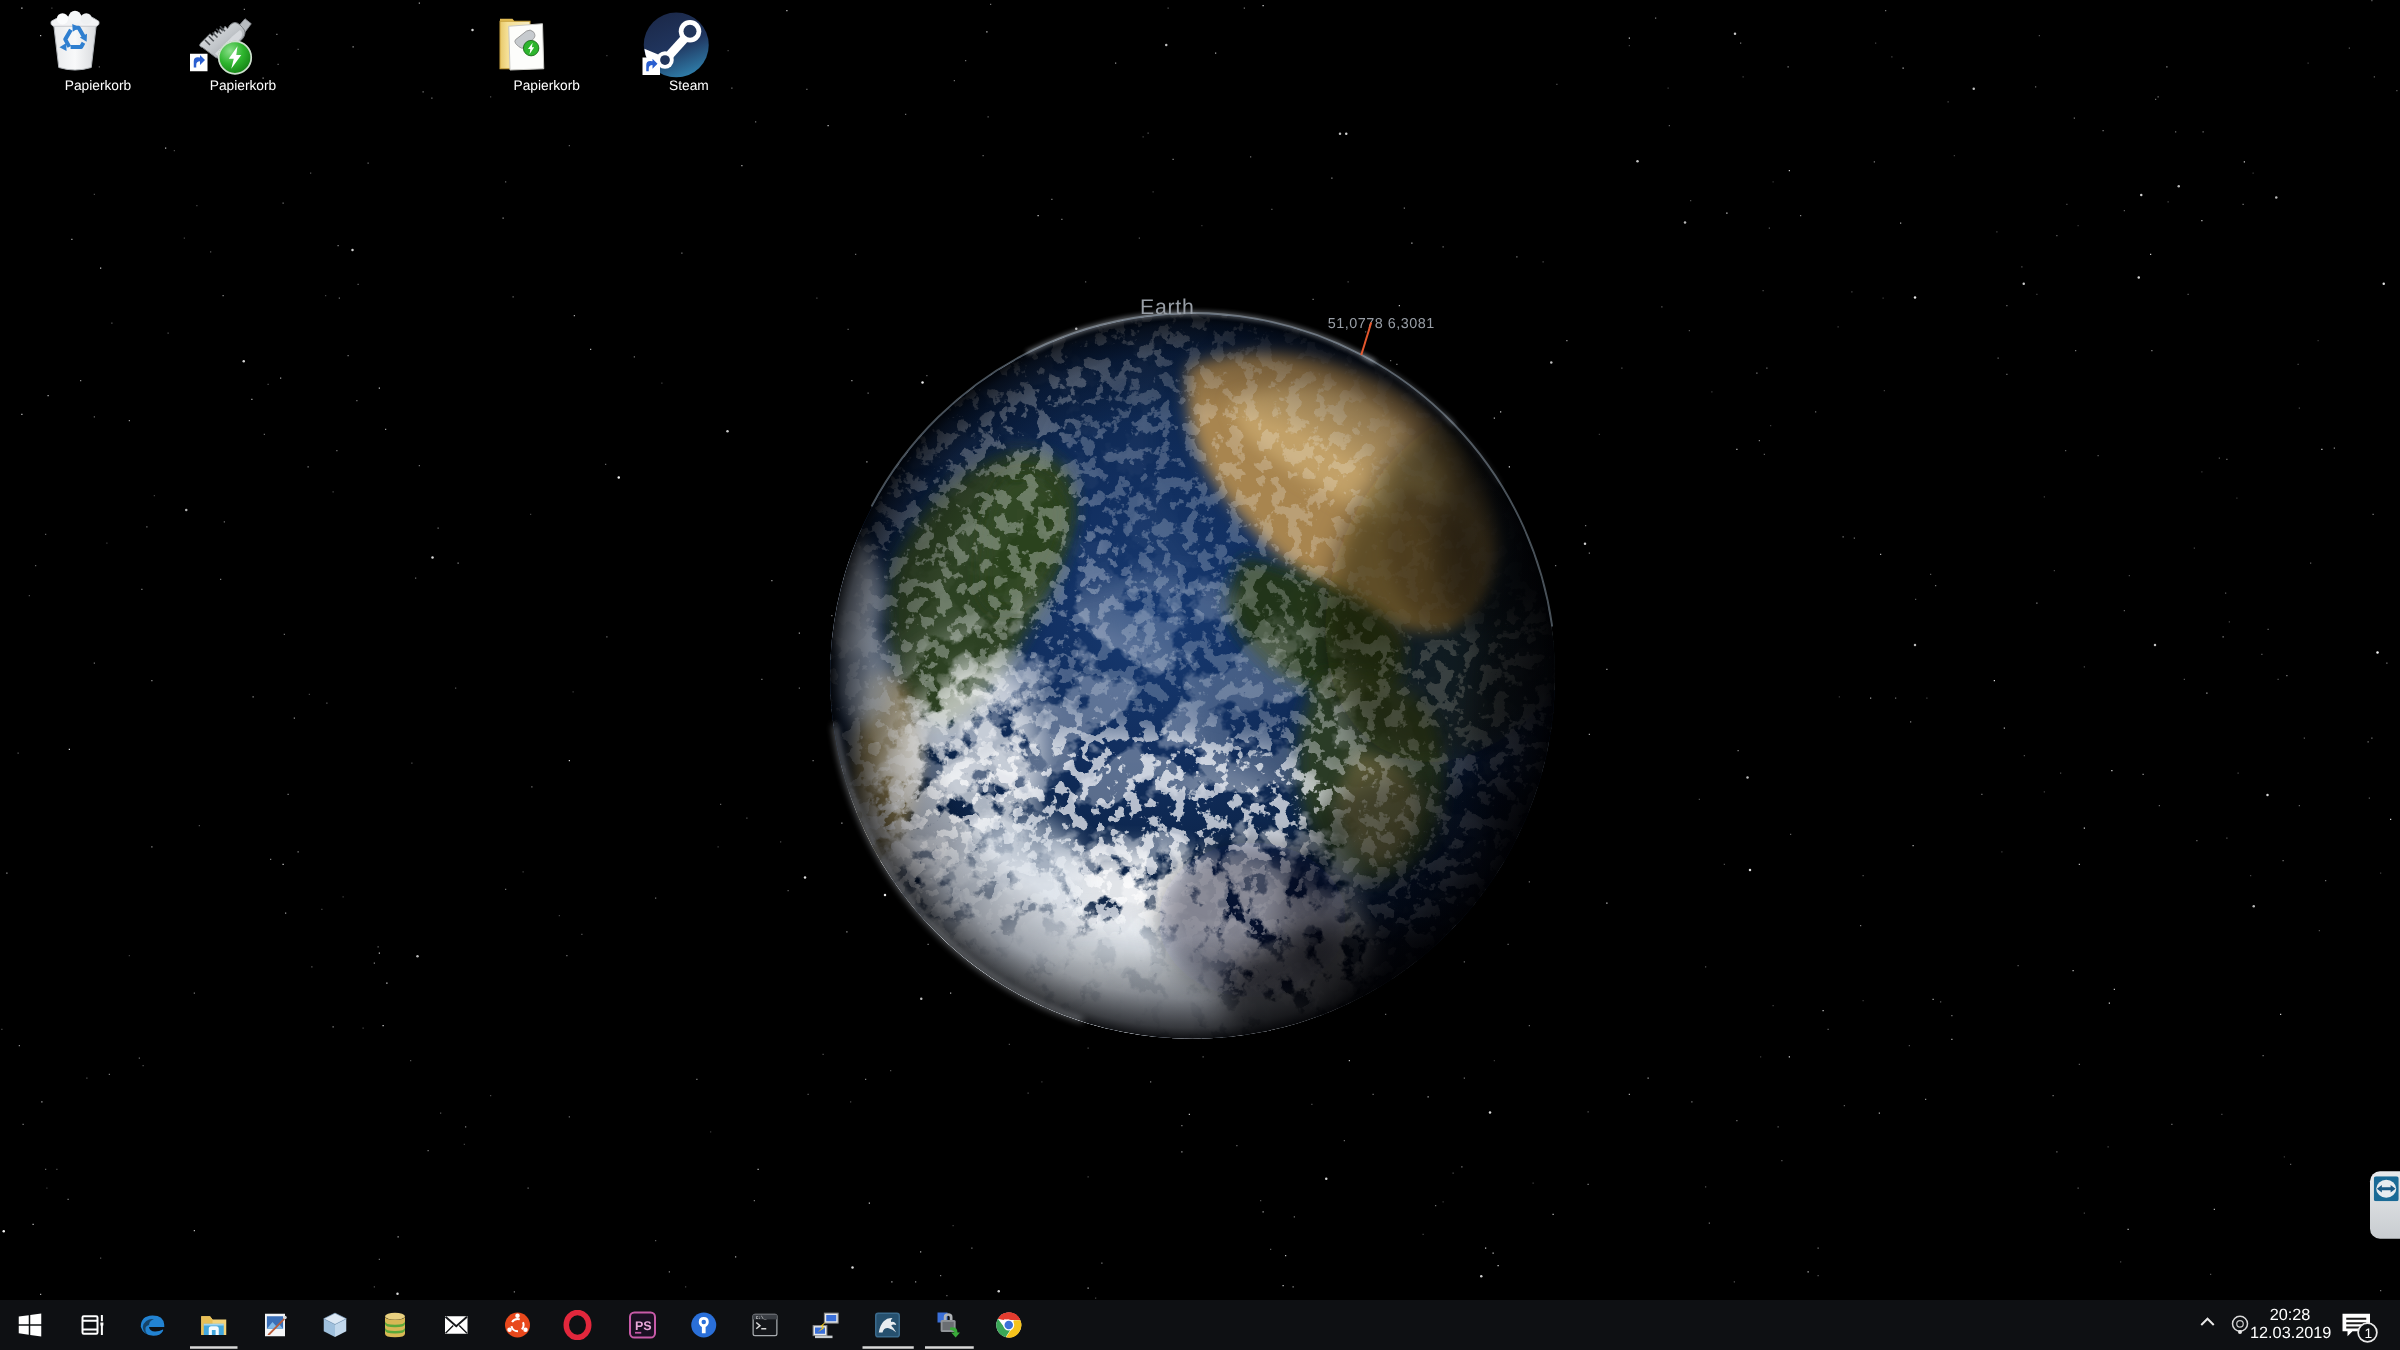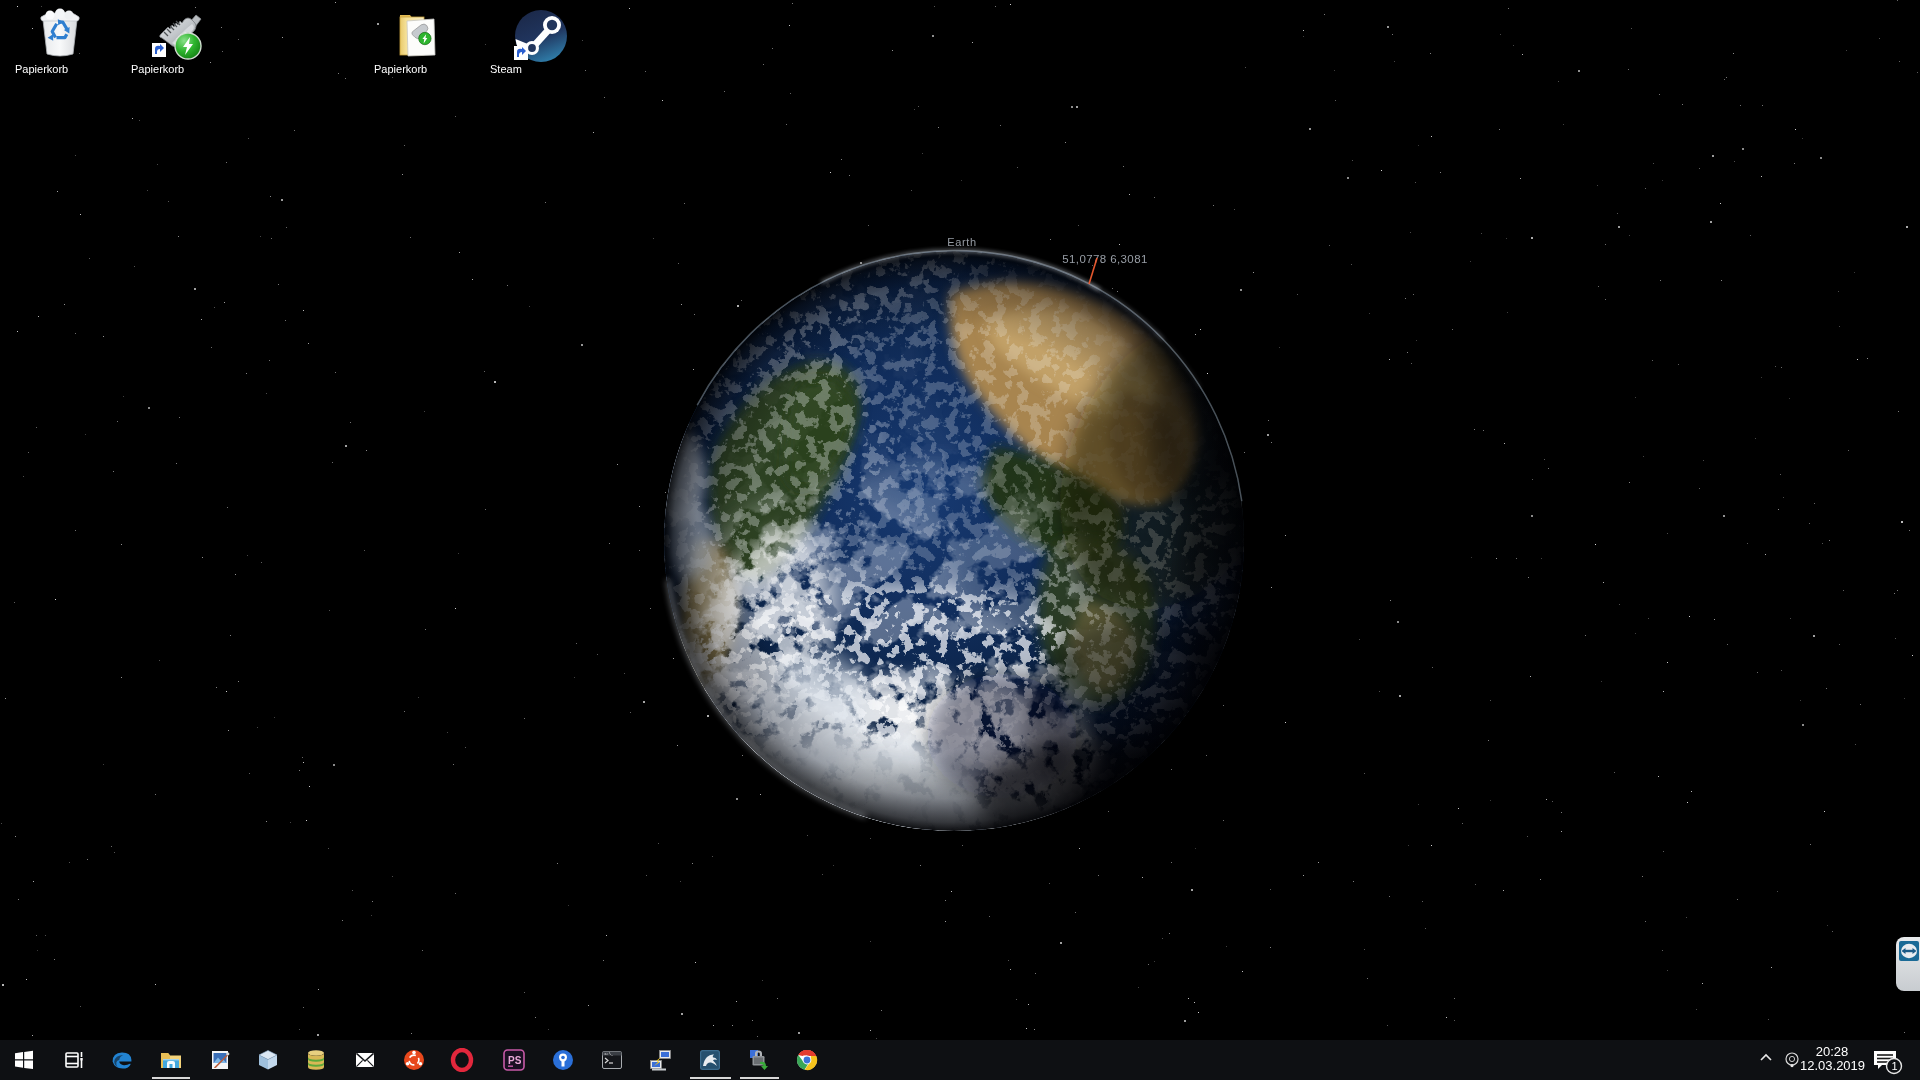--- a/index.html
+++ b/index.html
@@ -1,20 +1,20 @@
 <!DOCTYPE html>
 <html><head><meta charset="utf-8">
 <style>
 html,body{margin:0;padding:0;width:1920px;height:1080px;background:#000;overflow:hidden;font-family:"Liberation Sans",sans-serif;position:relative}
 .s1{position:absolute;left:0;top:0;width:1px;height:1px;background:transparent;box-shadow:1894px 593px rgba(255,255,255,0.47),171px 34px rgba(255,255,255,0.39),867px 776px rgba(255,255,255,0.37),266px 393px rgba(255,255,255,0.29),28px 452px rgba(255,255,255,0.39),1846px 50px rgba(255,255,255,0.25),1454px 1020px rgba(255,255,255,0.34),1049px 883px rgba(255,255,255,0.32),117px 421px rgba(255,255,255,0.44),1206px 755px rgba(255,255,255,0.4),1271px 442px rgba(255,255,255,0.49),742px 755px rgba(255,255,255,0.49),576px 643px rgba(255,255,255,0.38),1667px 970px rgba(255,255,255,0.27),989px 916px rgba(255,255,255,0.41),335px 372px rgba(255,255,255,0.44),1092px 662px rgba(255,255,255,0.41),1065px 400px rgba(255,255,255,0.38),168px 201px rgba(255,255,255,0.34),1163px 564px rgba(255,255,255,0.48),574px 677px rgba(255,255,255,0.25),1843px 590px rgba(255,255,255,0.37),1832px 931px rgba(255,255,255,0.37),529px 306px rgba(255,255,255,0.25),1605px 244px rgba(255,255,255,0.42),1696px 1009px rgba(255,255,255,0.29),1117px 291px rgba(255,255,255,0.48),1213px 205px rgba(255,255,255,0.48),342px 920px rgba(255,255,255,0.49),114px 852px rgba(255,255,255,0.33),332px 462px rgba(255,255,255,0.41),455px 116px rgba(255,255,255,0.37),911px 190px rgba(255,255,255,0.32),1614px 772px rgba(255,255,255,0.36),75px 155px rgba(255,255,255,0.29),1122px 402px rgba(255,255,255,0.43),940px 605px rgba(255,255,255,0.28),211px 347px rgba(255,255,255,0.41),1142px 488px rgba(255,255,255,0.29),863px 337px rgba(255,255,255,0.47),910px 702px rgba(255,255,255,0.4),848px 338px rgba(255,255,255,0.47),1408px 845px rgba(255,255,255,0.24),1699px 488px rgba(255,255,255,0.37),870px 838px rgba(255,255,255,0.3),1762px 105px rgba(255,255,255,0.45),222px 51px rgba(255,255,255,0.4),680px 881px rgba(255,255,255,0.29),1352px 160px rgba(255,255,255,0.31),1410px 232px rgba(255,255,255,0.29),1148px 964px rgba(255,255,255,0.44),1471px 557px rgba(255,255,255,0.22),772px 48px rgba(255,255,255,0.44),290px 822px rgba(255,255,255,0.28),1394px 61px rgba(255,255,255,0.27),920px 865px rgba(255,255,255,0.49),860px 567px rgba(255,255,255,0.35),1411px 363px rgba(255,255,255,0.37),609px 543px rgba(255,255,255,0.47),176px 463px rgba(255,255,255,0.47),1768px 1019px rgba(255,255,255,0.33),36px 935px rgba(255,255,255,0.39),597px 654px rgba(255,255,255,0.33),1648px 618px rgba(255,255,255,0.3),1904px 698px rgba(255,255,255,0.26),87px 859px rgba(255,255,255,0.47),1367px 978px rgba(255,255,255,0.43),1809px 523px rgba(255,255,255,0.37),1415px 182px rgba(255,255,255,0.33),1829px 540px rgba(255,255,255,0.5),299px 1029px rgba(255,255,255,0.32),1270px 947px rgba(255,255,255,0.5),568px 905px rgba(255,255,255,0.22),75px 530px rgba(255,255,255,0.44),227px 507px rgba(255,255,255,0.43),1154px 961px rgba(255,255,255,0.23),1653px 163px rgba(255,255,255,0.3),741px 300px rgba(255,255,255,0.39),1597px 185px rgba(255,255,255,0.27),1042px 810px rgba(255,255,255,0.39),739px 600px rgba(255,255,255,0.5),1279px 347px rgba(255,255,255,0.23),246px 373px rgba(255,255,255,0.5),278px 284px rgba(255,255,255,0.48),603px 960px rgba(255,255,255,0.47),604px 97px rgba(255,255,255,0.45),1234px 209px rgba(255,255,255,0.31),274px 717px rgba(255,255,255,0.25),1755px 438px rgba(255,255,255,0.28),873px 648px rgba(255,255,255,0.43),455px 893px rgba(255,255,255,0.41),1088px 449px rgba(255,255,255,0.43),1895px 638px rgba(255,255,255,0.35),1351px 264px rgba(255,255,255,0.32),1585px 635px rgba(255,255,255,0.45),80px 1006px rgba(255,255,255,0.33),1483px 430px rgba(255,255,255,0.43),1095px 331px rgba(255,255,255,0.28),833px 865px rgba(255,255,255,0.24),646px 875px rgba(255,255,255,0.35),328px 848px rgba(255,255,255,0.32),645px 71px rgba(255,255,255,0.41),912px 354px rgba(255,255,255,0.33),752px 1020px rgba(255,255,255,0.49),1098px 875px rgba(255,255,255,0.45),372px 901px rgba(255,255,255,0.49),1353px 881px rgba(255,255,255,0.49),934px 6px rgba(255,255,255,0.33),783px 521px rgba(255,255,255,0.24),69px 862px rgba(255,255,255,0.33),1516px 558px rgba(255,255,255,0.42),294px 130px rgba(255,255,255,0.43),1662px 950px rgba(255,255,255,0.37),248px 138px rgba(255,255,255,0.34),1405px 298px rgba(255,255,255,0.49),1635px 633px rgba(255,255,255,0.25),36px 427px rgba(255,255,255,0.37),404px 711px rgba(255,255,255,0.44),639px 550px rgba(255,255,255,0.42),881px 1010px rgba(255,255,255,0.48),1619px 604px rgba(255,255,255,0.31),1513px 45px rgba(255,255,255,0.28),1369px 313px rgba(255,255,255,0.24),1598px 286px rgba(255,255,255,0.41),230px 635px rgba(255,255,255,0.49),226px 162px rgba(255,255,255,0.45),1628px 69px rgba(255,255,255,0.42),1917px 72px rgba(255,255,255,0.36),557px 863px rgba(255,255,255,0.5),1324px 14px rgba(255,255,255,0.47),404px 145px rgba(255,255,255,0.4),269px 360px rgba(255,255,255,0.45),1000px 125px rgba(255,255,255,0.43),1838px 291px rgba(255,255,255,0.29),1897px 0px rgba(255,255,255,0.39),790px 93px rgba(255,255,255,0.38),1171px 862px rgba(255,255,255,0.44),1303px 36px rgba(255,255,255,0.26),1631px 28px rgba(255,255,255,0.32),1195px 848px rgba(255,255,255,0.22),1017px 167px rgba(255,255,255,0.35),585px 70px rgba(255,255,255,0.45),425px 629px rgba(255,255,255,0.45),1629px 235px rgba(255,255,255,0.26),286px 227px rgba(255,255,255,0.39),876px 1038px rgba(255,255,255,0.28),350px 422px rgba(255,255,255,0.45),545px 202px rgba(255,255,255,0.45),1470px 261px rgba(255,255,255,0.25),881px 732px rgba(255,255,255,0.24),1387px 1025px rgba(255,255,255,0.33),684px 203px rgba(255,255,255,0.42),302px 757px rgba(255,255,255,0.4),870px 941px rgba(255,255,255,0.28),1144px 506px rgba(255,255,255,0.31),1154px 197px rgba(255,255,255,0.44),1507px 312px rgba(255,255,255,0.24),763px 64px rgba(255,255,255,0.43),914px 109px rgba(255,255,255,0.27),1822px 543px rgba(255,255,255,0.32),422px 950px rgba(255,255,255,0.42),1379px 691px rgba(255,255,255,0.3),1642px 876px rgba(255,255,255,0.47),1617px 213px rgba(255,255,255,0.33),1364px 773px rgba(255,255,255,0.33),1500px 34px rgba(255,255,255,0.27),1802px 138px rgba(255,255,255,0.23),1757px 672px rgba(255,255,255,0.41),216px 687px rgba(255,255,255,0.49),1297px 294px rgba(255,255,255,0.33),261px 562px rgba(255,255,255,0.37),1223px 820px rgba(255,255,255,0.41),364px 550px rgba(255,255,255,0.33),694px 314px rgba(255,255,255,0.45),1826px 688px rgba(255,255,255,0.44),1123px 166px rgba(255,255,255,0.47),982px 718px rgba(255,255,255,0.42),111px 846px rgba(255,255,255,0.41),1734px 161px rgba(255,255,255,0.3),238px 39px rgba(255,255,255,0.39),465px 747px rgba(255,255,255,0.34),1814px 503px rgba(255,255,255,0.39),1667px 533px rgba(255,255,255,0.29),1898px 411px rgba(255,255,255,0.49),1407px 352px rgba(255,255,255,0.49),303px 1007px rgba(255,255,255,0.42),1527px 836px rgba(255,255,255,0.32),1112px 453px rgba(255,255,255,0.38),1740px 105px rgba(255,255,255,0.43),1839px 644px rgba(255,255,255,0.39),1506px 238px rgba(255,255,255,0.24),260px 236px rgba(255,255,255,0.27),1777px 891px rgba(255,255,255,0.3),257px 727px rgba(255,255,255,0.27),1855px 744px rgba(255,255,255,0.31),1169px 933px rgba(255,255,255,0.48),1268px 420px rgba(255,255,255,0.46),1561px 812px rgba(255,255,255,0.47),1528px 577px rgba(255,255,255,0.5),75px 333px rgba(255,255,255,0.42),1726px 77px rgba(255,255,255,0.45),1108px 811px rgba(255,255,255,0.4),89px 258px rgba(255,255,255,0.35),1488px 740px rgba(255,255,255,0.48),1737px 899px rgba(255,255,255,0.44),1112px 288px rgba(255,255,255,0.4),392px 77px rgba(255,255,255,0.3),1635px 397px rgba(255,255,255,0.25),995px 6px rgba(255,255,255,0.45),524px 992px rgba(255,255,255,0.37),352px 890px rgba(255,255,255,0.34),410px 237px rgba(255,255,255,0.42),792px 3px rgba(255,255,255,0.46),247px 555px rgba(255,255,255,0.27),1703px 460px rgba(255,255,255,0.28),14px 602px rgba(255,255,255,0.36),849px 175px rgba(255,255,255,0.49),843px 394px rgba(255,255,255,0.28),85px 434px rgba(255,255,255,0.24),41px 6px rgba(255,255,255,0.27),79px 53px rgba(255,255,255,0.36),1432px 667px rgba(255,255,255,0.38),1794px 163px rgba(255,255,255,0.47),458px 553px rgba(255,255,255,0.24),1854px 272px rgba(255,255,255,0.22),123px 396px rgba(255,255,255,0.25),507px 285px rgba(255,255,255,0.46),1422px 901px rgba(255,255,255,0.37),1016px 999px rgba(255,255,255,0.36),1659px 94px rgba(255,255,255,0.46),1134px 350px rgba(255,255,255,0.22),1035px 973px rgba(255,255,255,0.46),1px 823px rgba(255,255,255,0.29),1245px 67px rgba(255,255,255,0.31),1904px 1032px rgba(255,255,255,0.46),1678px 364px rgba(255,255,255,0.36),179px 417px rgba(255,255,255,0.44),1727px 644px rgba(255,255,255,0.4),1359px 639px rgba(255,255,255,0.3),1544px 459px rgba(255,255,255,0.34),1334px 70px rgba(255,255,255,0.24),1781px 670px rgba(255,255,255,0.33),1171px 769px rgba(255,255,255,0.41),1848px 450px rgba(255,255,255,0.38),1839px 326px rgba(255,255,255,0.28),868px 225px rgba(255,255,255,0.37),918px 106px rgba(255,255,255,0.35),155px 794px rgba(255,255,255,0.45),1075px 462px rgba(255,255,255,0.23),1652px 360px rgba(255,255,255,0.37),786px 124px rgba(255,255,255,0.42),1909px 530px rgba(255,255,255,0.48),418px 697px rgba(255,255,255,0.26),285px 320px rgba(255,255,255,0.45),762px 980px rgba(255,255,255,0.26),1490px 800px rgba(255,255,255,0.23),392px 876px rgba(255,255,255,0.29),447px 732px rgba(255,255,255,0.26),1899px 61px rgba(255,255,255,0.38),1138px 987px rgba(255,255,255,0.27),1645px 921px rgba(255,255,255,0.43),922px 153px rgba(255,255,255,0.25),712px 856px rgba(255,255,255,0.31),1548px 468px rgba(255,255,255,0.46),329px 610px rgba(255,255,255,0.31),1789px 398px rgba(255,255,255,0.22),1162px 938px rgba(255,255,255,0.3),1783px 497px rgba(255,255,255,0.28),338px 73px rgba(255,255,255,0.49),103px 764px rgba(255,255,255,0.24),147px 190px rgba(255,255,255,0.27),1078px 225px rgba(255,255,255,0.32),653px 238px rgba(255,255,255,0.29),678px 263px rgba(255,255,255,0.38),945px 307px rgba(255,255,255,0.42),1541px 558px rgba(255,255,255,0.25),1454px 998px rgba(255,255,255,0.47),484px 371px rgba(255,255,255,0.39),1475px 884px rgba(255,255,255,0.37),548px 1029px rgba(255,255,255,0.27),1781px 367px rgba(255,255,255,0.41),1462px 823px rgba(255,255,255,0.39),807px 835px rgba(255,255,255,0.31),1775px 366px rgba(255,255,255,0.33),970px 252px rgba(255,255,255,0.39),1645px 188px rgba(255,255,255,0.39),1662px 180px rgba(255,255,255,0.22),1761px 377px rgba(255,255,255,0.23),886px 260px rgba(255,255,255,0.5),1490px 700px rgba(255,255,255,0.33),1860px 704px rgba(255,255,255,0.44),524px 718px rgba(255,255,255,0.43),1418px 804px rgba(255,255,255,0.26),862px 651px rgba(255,255,255,0.33),271px 238px rgba(255,255,255,0.42),838px 289px rgba(255,255,255,0.41),1879px 38px rgba(255,255,255,0.33),841px 159px rgba(255,255,255,0.49),1452px 329px rgba(255,255,255,0.42),45px 935px rgba(255,255,255,0.3),485px 44px rgba(255,255,255,0.26),1214px 619px rgba(255,255,255,0.32),1532px 479px rgba(255,255,255,0.35),1750px 235px rgba(255,255,255,0.36),1663px 851px rgba(255,255,255,0.36),1508px 8px rgba(255,255,255,0.46),1364px 949px rgba(255,255,255,0.32),157px 164px rgba(255,255,255,0.28),1413px 294px rgba(255,255,255,0.41),724px 91px rgba(255,255,255,0.43),1481px 233px rgba(255,255,255,0.29),1392px 34px rgba(255,255,255,0.46),1050px 239px rgba(255,255,255,0.48),1474px 429px rgba(255,255,255,0.48),723px 402px rgba(255,255,255,0.35),1088px 666px rgba(255,255,255,0.49),1800px 700px rgba(255,255,255,0.26),453px 764px rgba(255,255,255,0.45),23px 476px rgba(255,255,255,0.31),18px 899px rgba(255,255,255,0.49),1643px 456px rgba(255,255,255,0.27),1329px 245px rgba(255,255,255,0.36),1075px 912px rgba(255,255,255,0.41),1092px 265px rgba(255,255,255,0.36),822px 874px rgba(255,255,255,0.3),1389px 896px rgba(255,255,255,0.45),695px 452px rgba(255,255,255,0.38),1335px 100px rgba(255,255,255,0.37),249px 773px rgba(255,255,255,0.36),424px 411px rgba(255,255,255,0.26),371px 915px rgba(255,255,255,0.25),1031px 534px rgba(255,255,255,0.29),1563px 124px rgba(255,255,255,0.25),1686px 917px rgba(255,255,255,0.29),1002px 747px rgba(255,255,255,0.32),1244px 452px rgba(255,255,255,0.45),1724px 79px rgba(255,255,255,0.41),1552px 801px rgba(255,255,255,0.35),1418px 145px rgba(255,255,255,0.22),1270px 889px rgba(255,255,255,0.34),1699px 168px rgba(255,255,255,0.37),941px 643px rgba(255,255,255,0.27),1605px 299px rgba(255,255,255,0.42),961px 180px rgba(255,255,255,0.22),650px 608px rgba(255,255,255,0.46),1008px 960px rgba(255,255,255,0.32),37px 950px rgba(255,255,255,0.22),1203px 474px rgba(255,255,255,0.47),1601px 681px rgba(255,255,255,0.24),1499px 129px rgba(255,255,255,0.49),485px 509px rgba(255,255,255,0.41),1747px 543px rgba(255,255,255,0.33),1425px 928px rgba(255,255,255,0.35),113px 471px rgba(255,255,255,0.48),214px 307px rgba(255,255,255,0.31),624px 673px rgba(255,255,255,0.29),159px 660px rgba(255,255,255,0.31),1827px 925px rgba(255,255,255,0.23),1660px 280px rgba(255,255,255,0.47),1223px 705px rgba(255,255,255,0.42),1175px 506px rgba(255,255,255,0.26),839px 520px rgba(255,255,255,0.27),134px 266px rgba(255,255,255,0.33),1790px 618px rgba(255,255,255,0.29),1039px 570px rgba(255,255,255,0.4),1558px 81px rgba(255,255,255,0.31),658px 843px rgba(255,255,255,0.32),582px 40px rgba(255,255,255,0.28),1682px 104px rgba(255,255,255,0.47),1780px 474px rgba(255,255,255,0.36),345px 78px rgba(255,255,255,0.46),1226px 946px rgba(255,255,255,0.25),1416px 340px rgba(255,255,255,0.23),1897px 590px rgba(255,255,255,0.45),1810px 844px rgba(255,255,255,0.46),757px 1036px rgba(255,255,255,0.4),962px 845px rgba(255,255,255,0.38),777px 998px rgba(255,255,255,0.46),630px 712px rgba(255,255,255,0.38),139px 120px rgba(255,255,255,0.29);}
 .s2{position:absolute;left:0;top:0;width:1px;height:1px;background:transparent;box-shadow:228px 730px rgba(255,255,255,0.6),1303px 30px rgba(255,255,255,0.75),318px 989px rgba(255,255,255,0.66),1496px 558px rgba(255,255,255,0.61),1058px 608px rgba(255,255,255,0.71),1128px 333px rgba(255,255,255,0.74),1540px 879px rgba(255,255,255,0.56),1603px 582px rgba(255,255,255,0.67),308px 343px rgba(255,255,255,0.61),713px 1025px rgba(255,255,255,0.68),1303px 875px rgba(255,255,255,0.64),1504px 443px rgba(255,255,255,0.69),732px 1025px rgba(255,255,255,0.56),270px 196px rgba(255,255,255,0.52),927px 433px rgba(255,255,255,0.56),945px 900px rgba(255,255,255,0.5),818px 365px rgba(255,255,255,0.74),103px 336px rgba(255,255,255,0.58),238px 681px rgba(255,255,255,0.54),32px 28px rgba(255,255,255,0.71),1055px 319px rgba(255,255,255,0.71),1595px 544px rgba(255,255,255,0.85),1178px 546px rgba(255,255,255,0.52),588px 1005px rgba(255,255,255,0.65),1381px 170px rgba(255,255,255,0.84),1795px 129px rgba(255,255,255,0.8),235px 574px rgba(255,255,255,0.57),1195px 334px rgba(255,255,255,0.68),1116px 715px rgba(255,255,255,0.71),1390px 600px rgba(255,255,255,0.53),17px 331px rgba(255,255,255,0.76),1253px 272px rgba(255,255,255,0.59),972px 42px rgba(255,255,255,0.67),226px 691px rgba(255,255,255,0.8),695px 962px rgba(255,255,255,0.76),1658px 776px rgba(255,255,255,0.73),1271px 587px rgba(255,255,255,0.61),677px 745px rgba(255,255,255,0.59),472px 279px rgba(255,255,255,0.68),1104px 390px rgba(255,255,255,0.62),892px 50px rgba(255,255,255,0.57),201px 319px rgba(255,255,255,0.66),1211px 474px rgba(255,255,255,0.69),1318px 862px rgba(255,255,255,0.62),224px 302px rgba(255,255,255,0.61),1761px 176px rgba(255,255,255,0.75),335px 2px rgba(255,255,255,0.64),789px 25px rgba(255,255,255,0.79),299px 770px rgba(255,255,255,0.5),1110px 363px rgba(255,255,255,0.73),877px 349px rgba(255,255,255,0.67),938px 127px rgba(255,255,255,0.53),889px 541px rgba(255,255,255,0.56),1503px 890px rgba(255,255,255,0.67),808px 721px rgba(255,255,255,0.61),178px 236px rgba(255,255,255,0.54),1458px 808px rgba(255,255,255,0.77),1200px 329px rgba(255,255,255,0.75),1242px 971px rgba(255,255,255,0.74),1912px 655px rgba(255,255,255,0.81),1663px 691px rgba(255,255,255,0.71),665px 492px rgba(255,255,255,0.51),1440px 172px rgba(255,255,255,0.52),1733px 53px rgba(255,255,255,0.54),606px 935px rgba(255,255,255,0.71),303px 310px rgba(255,255,255,0.73),366px 450px rgba(255,255,255,0.54),1431px 136px rgba(255,255,255,0.77),221px 27px rgba(255,255,255,0.51),411px 1033px rgba(255,255,255,0.51),282px 37px rgba(255,255,255,0.62),309px 786px rgba(255,255,255,0.82),1857px 359px rgba(255,255,255,0.78),1714px 619px rgba(255,255,255,0.59),64px 304px rgba(255,255,255,0.56),1530px 676px rgba(255,255,255,0.68),1010px 969px rgba(255,255,255,0.65),701px 437px rgba(255,255,255,0.7),1198px 1012px rgba(255,255,255,0.83),1771px 967px rgba(255,255,255,0.68),1004px 591px rgba(255,255,255,0.55),1691px 791px rgba(255,255,255,0.72),681px 304px rgba(255,255,255,0.61),1199px 601px rgba(255,255,255,0.8),1687px 802px rgba(255,255,255,0.81),1561px 831px rgba(255,255,255,0.65),862px 492px rgba(255,255,255,0.83),54px 959px rgba(255,255,255,0.5),1720px 203px rgba(255,255,255,0.8),1430px 53px rgba(255,255,255,0.5),1520px 178px rgba(255,255,255,0.66),752px 344px rgba(255,255,255,0.66),1119px 244px rgba(255,255,255,0.74),535px 1017px rgba(255,255,255,0.51),1064px 415px rgba(255,255,255,0.53),210px 62px rgba(255,255,255,0.58),55px 599px rgba(255,255,255,0.84),32px 1035px rgba(255,255,255,0.67),121px 544px rgba(255,255,255,0.56),1166px 513px rgba(255,255,255,0.53),1065px 142px rgba(255,255,255,0.54),80px 214px rgba(255,255,255,0.76),1034px 1029px rgba(255,255,255,0.56),816px 739px rgba(255,255,255,0.77),1702px 983px rgba(255,255,255,0.7),1142px 877px rgba(255,255,255,0.67),1285px 722px rgba(255,255,255,0.8),202px 557px rgba(255,255,255,0.56),1188px 998px rgba(255,255,255,0.75),1010px 4px rgba(255,255,255,0.82),1867px 358px rgba(255,255,255,0.54),402px 174px rgba(255,255,255,0.58),266px 821px rgba(255,255,255,0.55),1028px 1004px rgba(255,255,255,0.74),951px 891px rgba(255,255,255,0.74),1689px 616px rgba(255,255,255,0.84),1446px 1017px rgba(255,255,255,0.74),711px 602px rgba(255,255,255,0.64),1778px 509px rgba(255,255,255,0.54),692px 863px rgba(255,255,255,0.51),945px 921px rgba(255,255,255,0.62),1431px 845px rgba(255,255,255,0.82),1026px 1028px rgba(255,255,255,0.77),1194px 1002px rgba(255,255,255,0.75),1546px 799px rgba(255,255,255,0.65),1079px 848px rgba(255,255,255,0.71),736px 1001px rgba(255,255,255,0.66),916px 781px rgba(255,255,255,0.66),593px 132px rgba(255,255,255,0.67),900px 318px rgba(255,255,255,0.72),303px 762px rgba(255,255,255,0.75),306px 820px rgba(255,255,255,0.81),155px 984px rgba(255,255,255,0.73),1721px 280px rgba(255,255,255,0.53),5px 698px rgba(255,255,255,0.59),1070px 278px rgba(255,255,255,0.85),1075px 673px rgba(255,255,255,0.67),57px 191px rgba(255,255,255,0.65),195px 7px rgba(255,255,255,0.51),455px 608px rgba(255,255,255,0.81),1765px 554px rgba(255,255,255,0.66),870px 1030px rgba(255,255,255,0.67),1058px 406px rgba(255,255,255,0.58),760px 794px rgba(255,255,255,0.67),38px 316px rgba(255,255,255,0.7),132px 118px rgba(255,255,255,0.7),121px 677px rgba(255,255,255,0.56),938px 520px rgba(255,255,255,0.77),459px 252px rgba(255,255,255,0.65),1060px 603px rgba(255,255,255,0.8),26px 979px rgba(255,255,255,0.75),1824px 811px rgba(255,255,255,0.8),1629px 482px rgba(255,255,255,0.52),1667px 662px rgba(255,255,255,0.79),662px 100px rgba(255,255,255,0.77),33px 881px rgba(255,255,255,0.67),639px 506px rgba(255,255,255,0.61),17px 6px rgba(255,255,255,0.82),1207px 373px rgba(255,255,255,0.85),830px 172px rgba(255,255,255,0.81),1129px 194px rgba(255,255,255,0.7),1285px 535px rgba(255,255,255,0.61),1389px 359px rgba(255,255,255,0.7),1522px 54px rgba(255,255,255,0.7),617px 464px rgba(255,255,255,0.6),629px 8px rgba(255,255,255,0.75),693px 369px rgba(255,255,255,0.63),1015px 546px rgba(255,255,255,0.64),673px 658px rgba(255,255,255,0.64),15px 836px rgba(255,255,255,0.55);}
 .s3{position:absolute;left:0;top:0;width:2px;height:2px;border-radius:1px;background:transparent;box-shadow:1267px 434px rgba(255,255,255,0.81),869px 623px rgba(255,255,255,0.84),345px 445px rgba(255,255,255,0.85),194px 288px rgba(255,255,255,0.83),935px 587px rgba(255,255,255,1.0),1906px 226px rgba(255,255,255,0.9),1054px 510px rgba(255,255,255,0.85),1813px 635px rgba(255,255,255,0.84),1531px 237px rgba(255,255,255,0.9),494px 381px rgba(255,255,255,0.96),738px 594px rgba(255,255,255,0.87),737px 305px rgba(255,255,255,0.93),1184px 1020px rgba(255,255,255,0.82),1820px 157px rgba(255,255,255,0.72),281px 199px rgba(255,255,255,0.82),148px 407px rgba(255,255,255,0.7),860px 262px rgba(255,255,255,0.71),1742px 148px rgba(255,255,255,0.73),705px 490px rgba(255,255,255,0.85),1710px 221px rgba(255,255,255,0.84),1578px 70px rgba(255,255,255,0.76),1191px 889px rgba(255,255,255,0.86),1399px 695px rgba(255,255,255,0.88),1723px 515px rgba(255,255,255,0.76),825px 592px rgba(255,255,255,0.77),798px 1032px rgba(255,255,255,0.81),643px 701px rgba(255,255,255,0.87),681px 1013px rgba(255,255,255,0.85),1076px 106px rgba(255,255,255,0.84),931px 431px rgba(255,255,255,0.95),1901px 521px rgba(255,255,255,0.98),333px 764px rgba(255,255,255,0.72),1347px 177px rgba(255,255,255,0.72),707px 715px rgba(255,255,255,0.92),1618px 226px rgba(255,255,255,0.81),736px 798px rgba(255,255,255,0.74),1060px 942px rgba(255,255,255,0.83),1309px 128px rgba(255,255,255,0.77),1531px 515px rgba(255,255,255,0.73),1387px 26px rgba(255,255,255,0.78),755px 628px rgba(255,255,255,0.78),1071px 106px rgba(255,255,255,0.74),377px 23px rgba(255,255,255,0.83),1712px 155px rgba(255,255,255,0.81),581px 344px rgba(255,255,255,0.79),932px 35px rgba(255,255,255,0.75),317px 1034px rgba(255,255,255,0.86),1096px 756px rgba(255,255,255,0.95),1802px 724px rgba(255,255,255,0.73),1139px 705px rgba(255,255,255,0.85),923px 514px rgba(255,255,255,0.76),1240px 289px rgba(255,255,255,0.75),1397px 621px rgba(255,255,255,0.73),2px 984px rgba(255,255,255,0.96),690px 625px rgba(255,255,255,0.82);}
 
 #globe{position:absolute;left:654px;top:241px;width:600px;height:600px}
-.dlabel{position:absolute;color:#fff;font-size:11px;text-align:left;text-shadow:1px 1px 2px #000,0 0 3px #000;width:90px}
+.dlabel{position:absolute;color:#fff;font-size:11px;text-align:right;text-shadow:1px 1px 2px #000,0 0 3px #000;width:90px}
 .dicon{position:absolute}
 #taskbar{position:absolute;left:0;top:1040px;width:1920px;height:40px;background:#0e1013}
 .tb{position:absolute;top:1048px;width:24px;height:24px}
 .ul{position:absolute;top:1077px;height:2px;background:#d8d8d8}
 </style></head>
 <body>
 <div class="s1"></div>
 <div class="s2"></div>
 <div class="s3"></div>
 <svg id="globe" viewBox="0 0 600 600">
@@ -129,21 +129,21 @@
  <circle cx="300" cy="300" r="290" fill="url(#edgedark)"></circle>
  <circle cx="208" cy="208" r="420" fill="url(#brshade)" opacity="0.78"></circle>
 </g>
 <path d="M43.5,163.6 A290.5,290.5 0 0 1 587.7,259.6" fill="none" stroke="#9dafbf" stroke-width="1.5" opacity="0.45" stroke-linecap="round"></path>
 <path d="M168.1,41.2 A290.5,290.5 0 0 1 445.2,48.4" fill="none" stroke="#e8f0fa" stroke-width="1.7" opacity="0.85" stroke-linecap="round" filter="url(#b2)"></path>
 <path d="M436.4,43.5 A290.5,290.5 0 0 1 509.0,98.2" fill="none" stroke="#e8f0fa" stroke-width="1.6" opacity="0.42" stroke-linecap="round" filter="url(#b2)"></path>
 <path d="M501.8,91.0 A290.5,290.5 0 0 1 546.4,146.1" fill="none" stroke="#e8f0fa" stroke-width="1.5" opacity="0.2" stroke-linecap="round" filter="url(#b2)"></path>
 <path d="M14,340 A289,289 0 0 0 211,575" fill="none" stroke="#eef3fa" stroke-width="2.4" opacity="0.7" stroke-linecap="round" filter="url(#b3)"></path>
 </svg>
 
-<div style="position:absolute;left:912px;top:236px;width:100px;text-align:center;color:#989ea6;font-size:11px;letter-spacing:0.6px">Earth</div>
+<div style="position:absolute;left:912px;top:236px;width:100px;text-align:left;color:#989ea6;font-size:17px;letter-spacing:0.6px">Earth</div>
 <div style="position:absolute;left:1020px;top:253px;width:170px;text-align:center;color:#989ea6;font-size:11.5px;letter-spacing:0.4px">51,0778 6,3081</div>
 <svg style="position:absolute;left:0;top:0" width="1920" height="1080" viewBox="0 0 1920 1080" pointer-events="none">
 <line x1="1097" y1="258" x2="1089" y2="284" stroke="#f05c30" stroke-width="1.6" opacity="0.95"></line>
 </svg>
 
 <svg class="dicon" style="left:36px;top:8px" width="48" height="50" viewBox="0 0 48 50">
 <defs>
       <linearGradient id="rb" x1="0" y1="0" x2="1" y2="0">
 <stop offset="0" stop-color="#e8eaec"></stop>
         <stop offset="0.5" stop-color="#f8f9fa"></stop>
@@ -231,21 +231,21 @@
 <circle cx="29" cy="28" r="26" fill="url(#stm)"></circle>
 <line x1="21" y1="39" x2="40" y2="18" stroke="#fff" stroke-width="7"></line>
 <circle cx="40" cy="17" r="9" fill="#fff"></circle>
     <circle cx="40" cy="17" r="5.2" fill="#22365c"></circle>
 <circle cx="20" cy="40" r="7" fill="#fff"></circle>
     <circle cx="20" cy="40" r="3.9" fill="#22365c"></circle>
 <path d="M3.5,31 L17,36.5 Q14,40 15.5,44 L6,40 Q4,36 3.5,31 Z" fill="#fff"></path>
 <rect x="2" y="38" width="14" height="14" fill="#fff"></rect>
 <path d="M5,49 L5,44 Q5,40 10,41 L10,39 L14,43 L10,47 L10,44 Q7,44 7,47 L7,49 Z" fill="#2a5fd0"></path>
 </svg>
-<div class="dlabel" style="left:490px;top:63px">Steam</div>
+<div class="dlabel" style="left:477px;top:63px">Steam</div>
 <div id="taskbar"></div>
 <svg class="tb" style="left:12px" width="24" height="24" viewBox="0 0 24 24">
     <g fill="#fff">
       <path d="M3,5.2 L11,4.1 L11,11.3 L3,11.3 Z"></path>
       <path d="M12.2,3.9 L21,2.7 L21,11.3 L12.2,11.3 Z"></path>
       <path d="M3,12.5 L11,12.5 L11,19.7 L3,18.6 Z"></path>
       <path d="M12.2,12.5 L21,12.5 L21,21.1 L12.2,19.9 Z"></path>
     </g>
   </svg>
 <svg class="tb" style="left:61px" width="24" height="24" viewBox="0 0 24 24">

